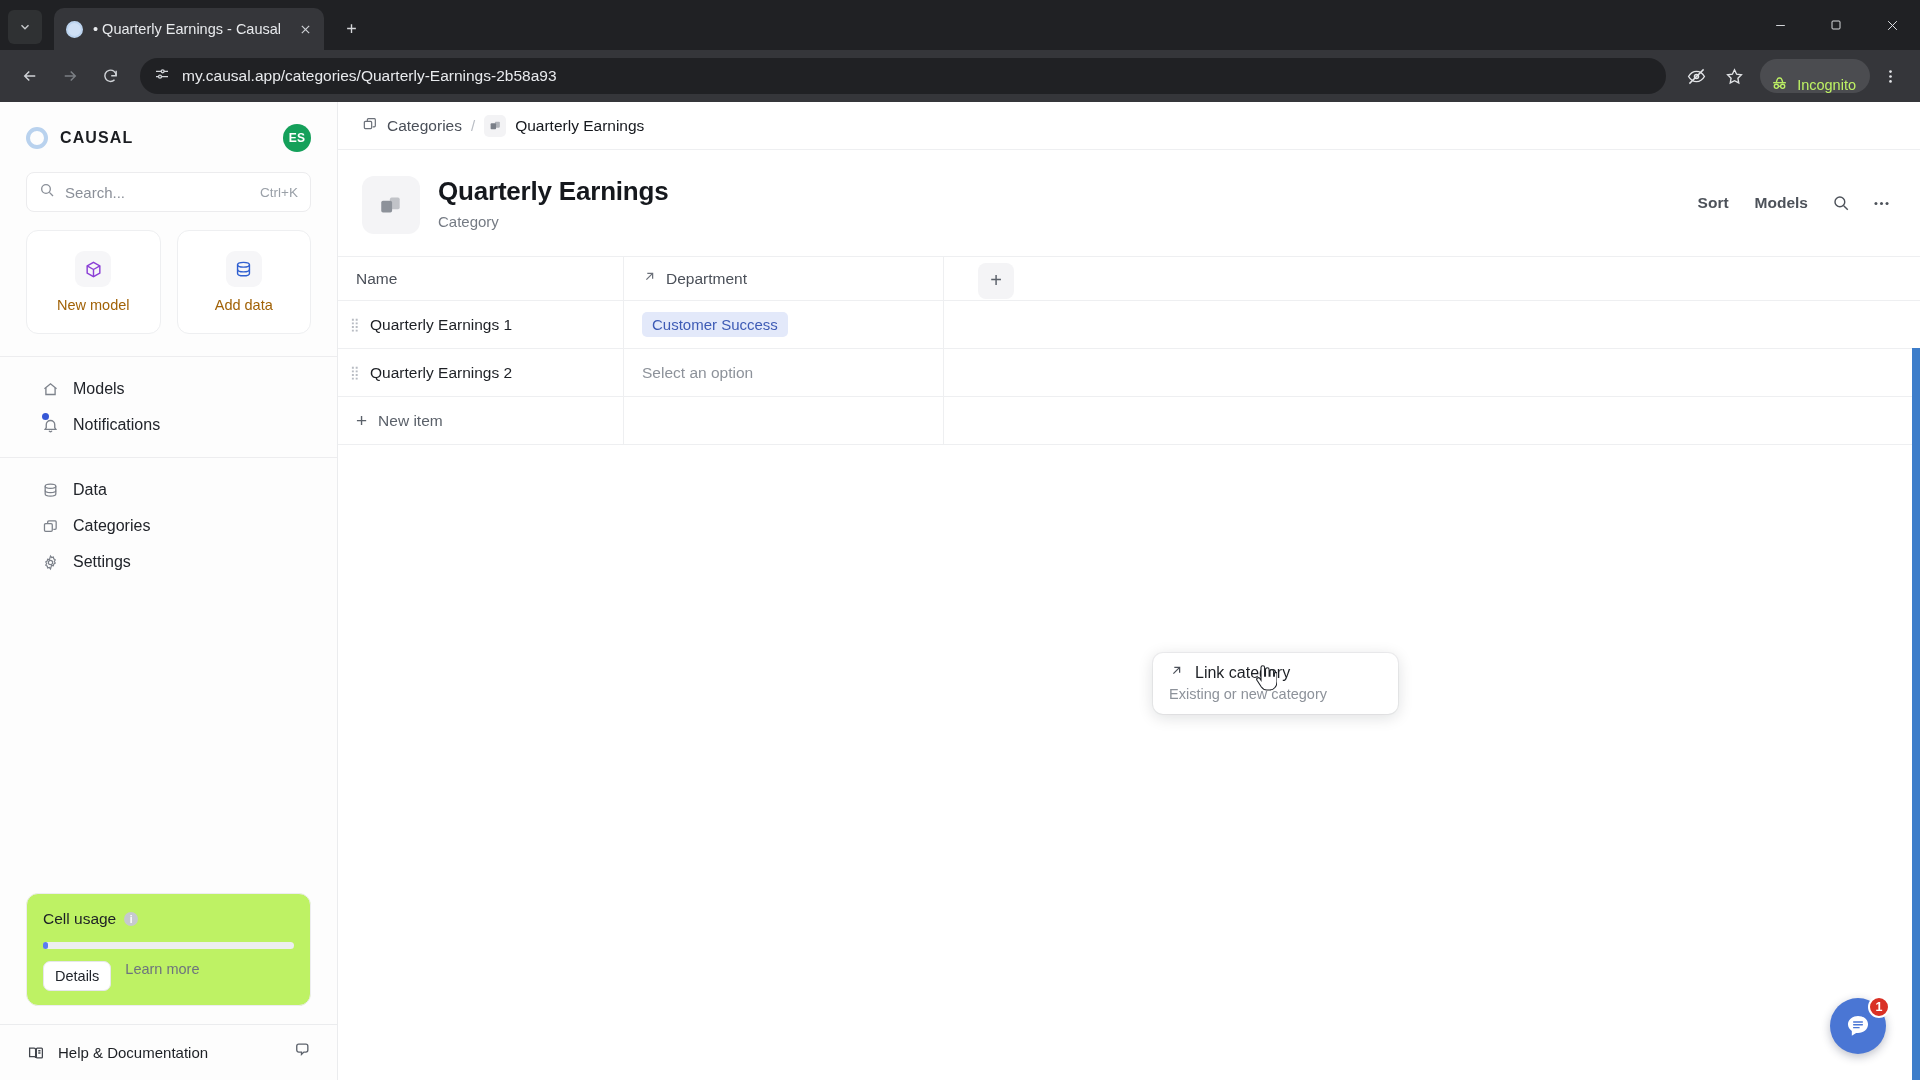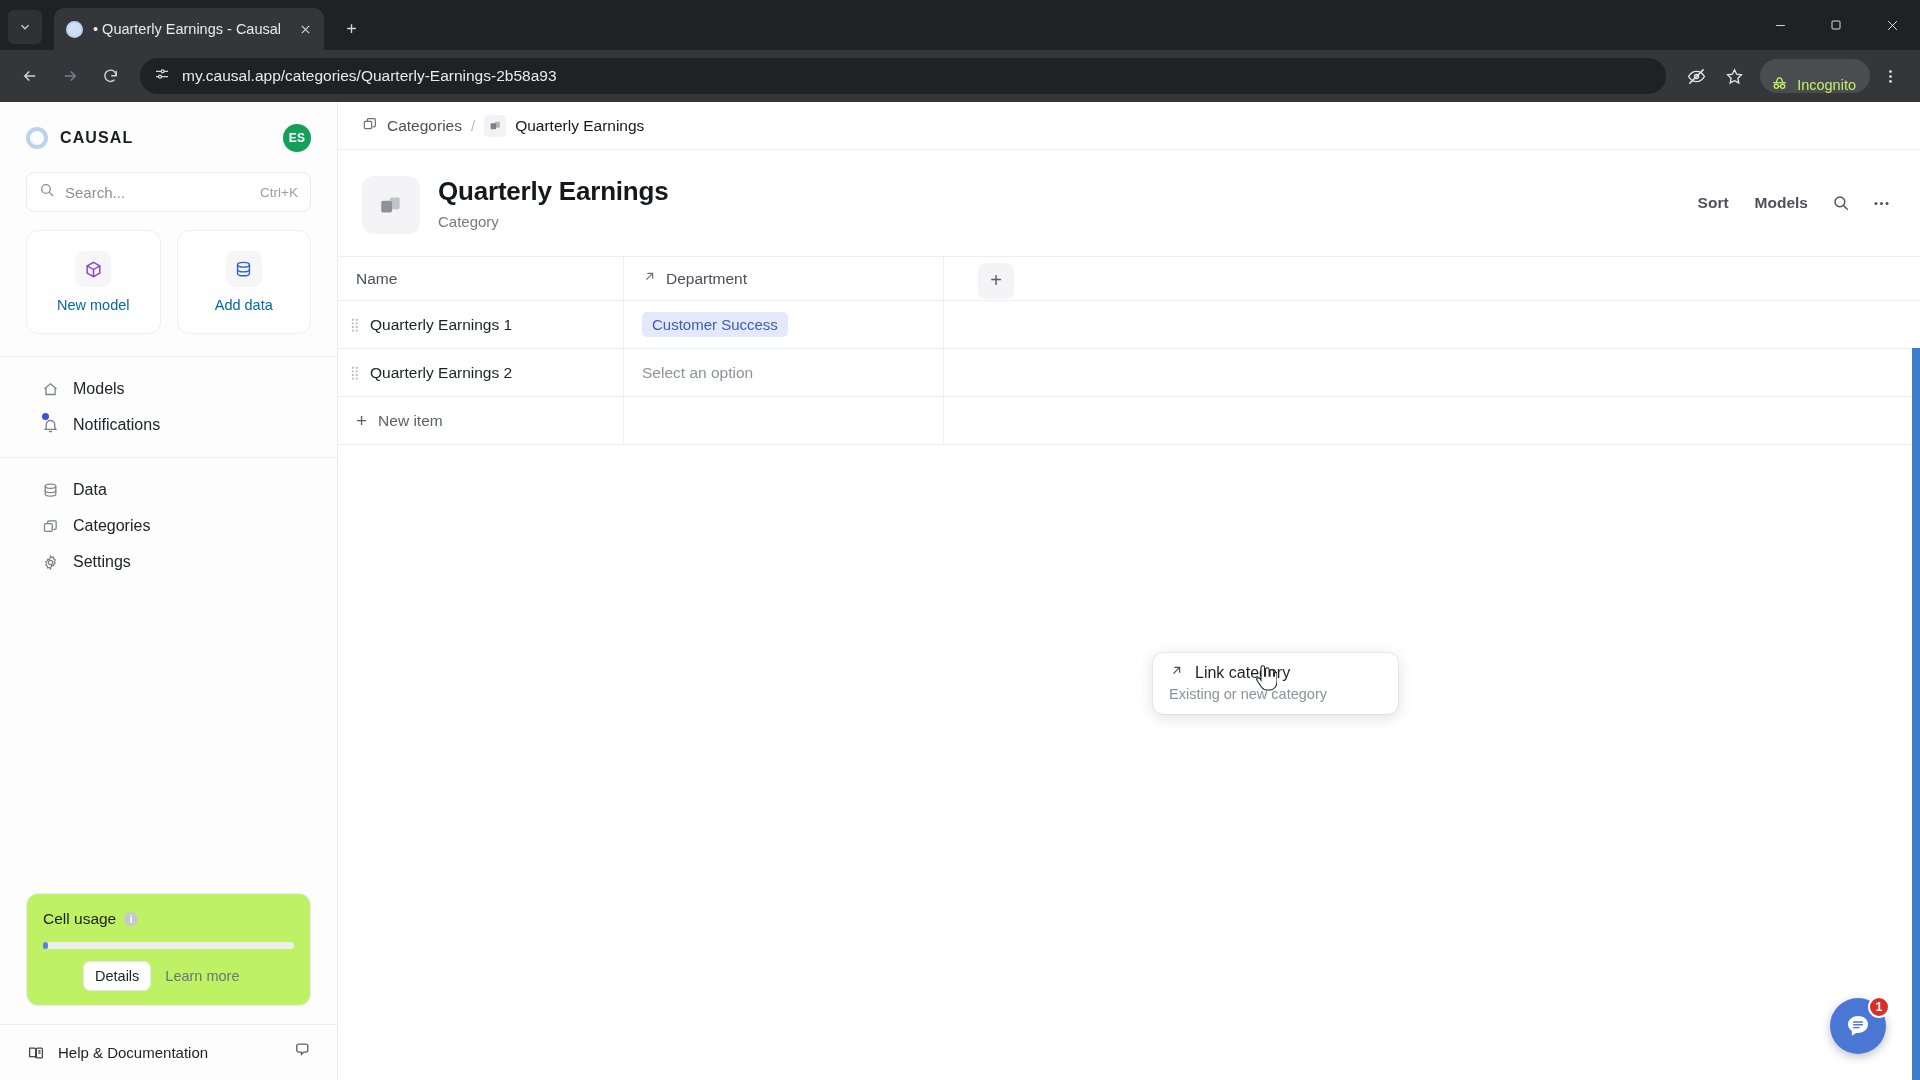--- a/index.html
+++ b/index.html
@@ -109,21 +109,21 @@
   .quick { display: flex; gap: 16px; padding: 18px 26px 22px 26px; }
   .quick-card {
     flex: 1; height: 104px; border: 1px solid #eeeff1; border-radius: 12px;
     display: flex; flex-direction: column; align-items: center; justify-content: center;
     gap: 10px; background: #fff;
   }
   .quick-ico {
     width: 36px; height: 36px; border-radius: 9px; background: #f6f6f8;
     display: flex; align-items: center; justify-content: center;
   }
-  .quick-label { font-size: 14.5px; color: #0369a1; }
+  .quick-label { font-size: 14.5px; color: #a16207; }
 
   .nav-sep { height: 1px; background: #ededef; margin: 0; }
   .nav-group { padding: 14px 0; }
   .nav-item {
     display: flex; align-items: center; gap: 13px; height: 36px;
     padding: 0 40px; color: #21242a; font-size: 16px; position: relative;
   }
   .nav-ico { width: 20px; display: flex; align-items: center; justify-content: center; color: #7d828b; }
   .dot-badge {
     position: absolute; width: 7px; height: 7px; border-radius: 50%;
@@ -136,21 +136,21 @@
   }
   .usage-head { display: flex; align-items: center; gap: 8px; }
   .usage-title { font-size: 15.5px; color: #1d2025; }
   .info-ico {
     width: 14px; height: 14px; border-radius: 50%; background: #c6c9cf;
     color: #fff; font-size: 10px; font-weight: 700; display: flex;
     align-items: center; justify-content: center;
   }
   .usage-bar { height: 7px; border-radius: 4px; background: #edeef0; margin: 14px 0 12px 0; }
   .usage-bar > i { display: block; height: 100%; border-radius: 4px; background: #5b7cf0; }
-  .usage-actions { display: flex; align-items: center; gap: 6px; margin-left: 40px; }
+  .usage-actions { display: flex; align-items: flex-start; gap: 6px; }
   .btn-ghost {
     height: 30px; padding: 0 11px; border: 1px solid #e6e7ea; border-radius: 7px;
     font-size: 14.5px; color: #22262c; display: flex; align-items: center; background: #fff;
   }
   .link-muted { font-size: 14.5px; color: #6e747d; padding: 0 8px; }
 
   .help-bar {
     height: 56px; border-top: 1px solid #ebecee; display: flex; align-items: center;
     padding: 0 26px; gap: 12px;
   }

